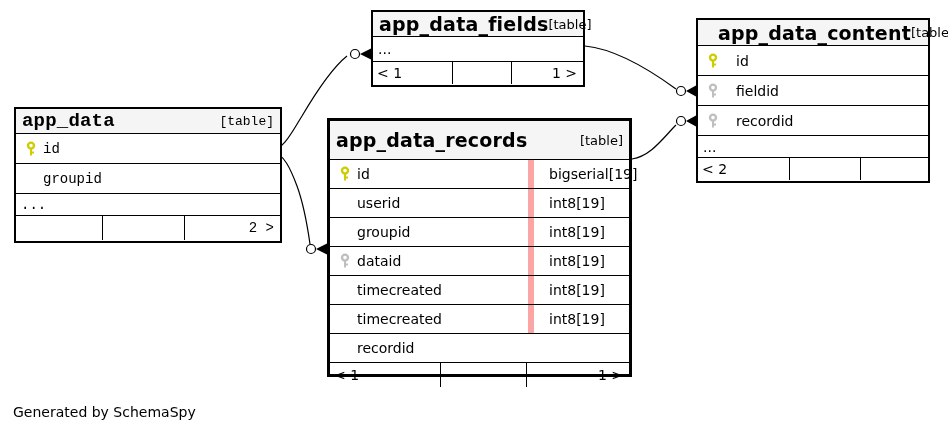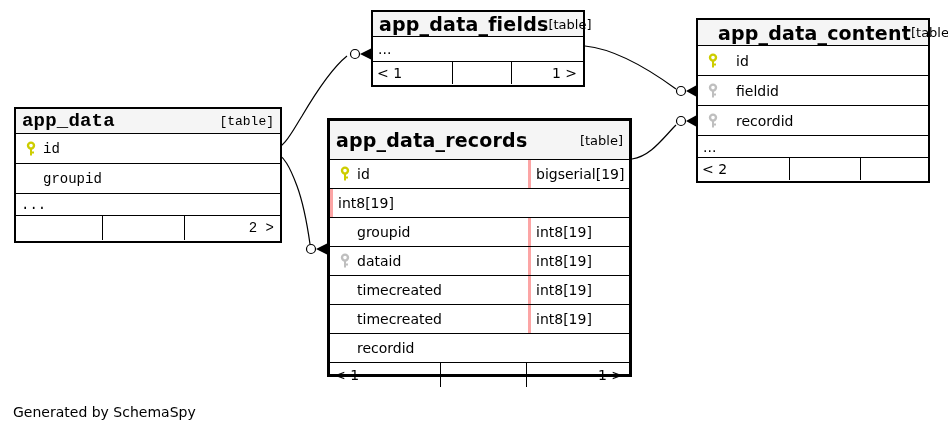--- a/index.html
+++ b/index.html
@@ -18,21 +18,21 @@
   .t-row{display:flex;align-items:center;border-bottom:1px solid #000;box-sizing:border-box;}
   .t-row:last-child{border-bottom:none;}
   .name-cell{display:flex;align-items:center;box-sizing:border-box;height:100%;}
   .icon-slot{width:13px;margin-left:9px;display:flex;align-items:center;flex:0 0 13px;}
   .icon-slot svg{display:block;}
   .pk{color:#cdcd00;}
   .fk{color:#bfbfbf;}
   .icon-none{visibility:hidden;}
   .c-name{margin-left:5px;white-space:nowrap;}
   .wide-gap .c-name{margin-left:16px;}
-  .c-type{border-left:3px solid #fca5a5;height:100%;display:flex;align-items:center;padding-left:5px;box-sizing:border-box;flex:1 1 auto;white-space:nowrap;}
+  .c-type{border-left:6px solid #fca5a5;height:100%;display:flex;align-items:center;padding-left:15px;box-sizing:border-box;flex:1 1 auto;white-space:nowrap;}
   .t-ellipsis{border-bottom:1px solid #000;display:flex;align-items:center;padding-left:5px;box-sizing:border-box;}
   .t-footer{display:flex;box-sizing:border-box;}
   .f-cell{display:flex;align-items:center;box-sizing:border-box;height:100%;}
   .f-cell.c1{border-right:1px solid #000;justify-content:flex-start;padding-left:4px;}
   .f-cell.c2{border-right:1px solid #000;}
   .f-cell.c3{justify-content:flex-end;padding-right:6px;}
 
   
   #t-app_data{left:14px;top:107px;width:268px;height:136px;font-family:Liberation Mono, monospace;}
   #t-app_data .t-header{height:25px;}
@@ -192,20 +192,26 @@
           <svg width="12" height="16" viewBox="0 0 12 16">
               <circle cx="6" cy="4.6" r="3" fill="none" stroke="currentColor" stroke-width="2.4"></circle>
               <path d="M6 7.6 L6 14.5 M6 11.5 L9 11.5" stroke="currentColor" stroke-width="2" fill="none"></path>
             </svg>
         </span>
         <span class="c-name">id</span>
       </span>
       <span class="c-type">bigserial[19]</span>
     </div>
     <div class="t-row">
+      <span class="name-cell">
+        <span class="icon-slot icon-none">
+            <svg width="12" height="16" viewBox="0 0 12 16"></svg>
+          </span>
+        <span class="c-name">userid</span>
+      </span>
       <span class="c-type">int8[19]</span>
     </div>
     <div class="t-row">
       <span class="name-cell">
         <span class="icon-slot icon-none">
             <svg width="12" height="16" viewBox="0 0 12 16"></svg>
           </span>
         <span class="c-name">groupid</span>
       </span>
       <span class="c-type">int8[19]</span>

